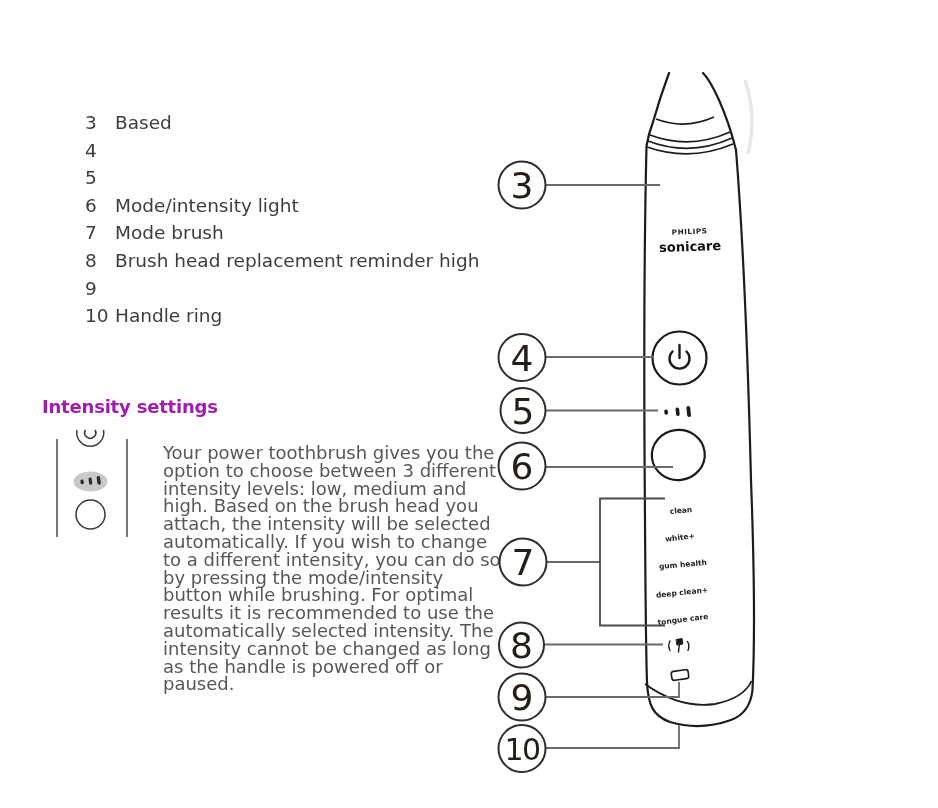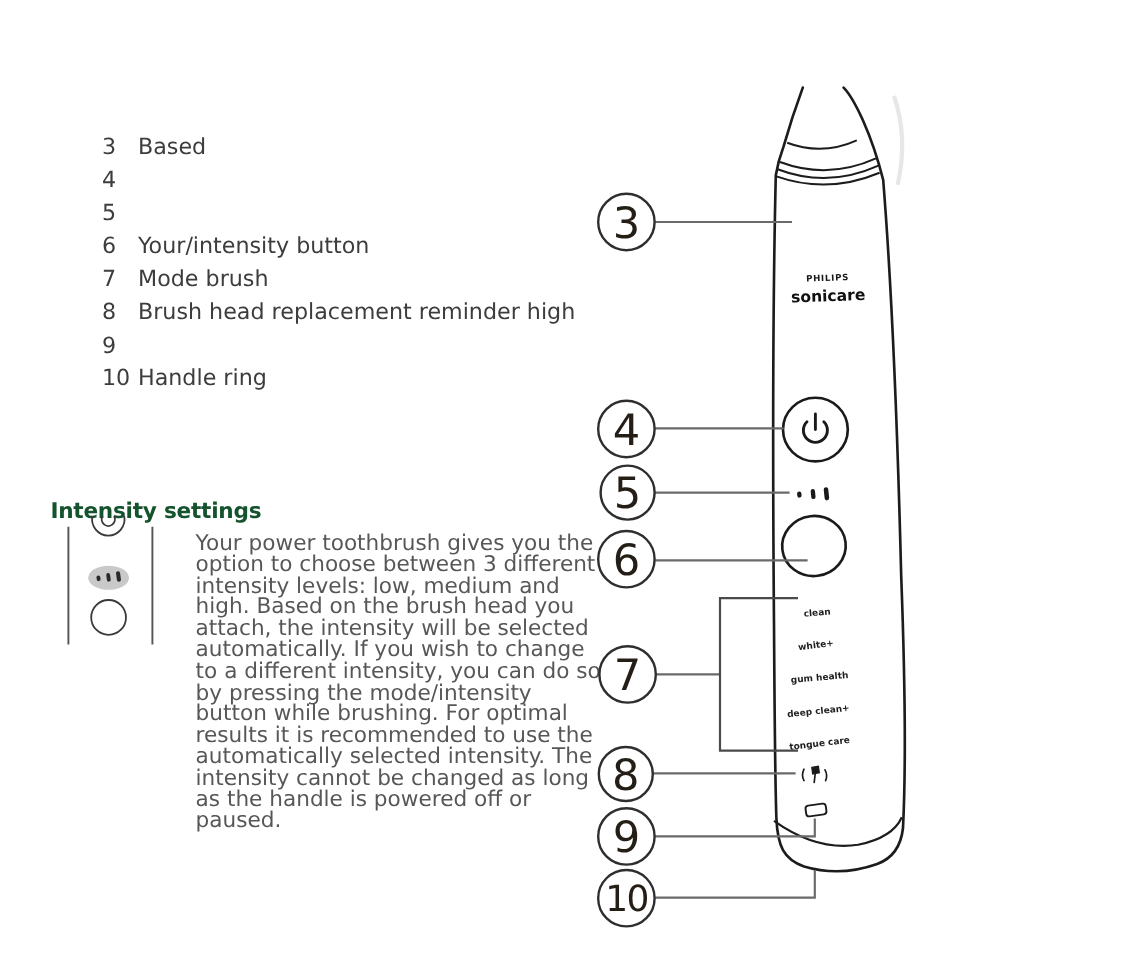--- a/index.html
+++ b/index.html
@@ -12,22 +12,22 @@
   }
   
   .parts-list{
     position:absolute;left:85px;top:109px;
     color:#3d3d3d;font-size:18.5px;line-height:27.6px;
   }
   .part-row{display:flex;}
   .part-num{width:30px;flex:none;}
   
   .intensity-heading{
-    position:absolute;left:42px;top:416px;
-    font-size:18px;font-weight:bold;color:#14532d;letter-spacing:-0.2px;text-align:right;
+    position:absolute;left:42px;top:396px;
+    font-size:18px;font-weight:bold;color:#a21caf;letter-spacing:-0.2px;text-align:right;
   }
   .intensity-figure{position:absolute;left:53px;top:425px;}
   .intensity-body{
     position:absolute;left:163px;top:444px;width:338px;
     font-size:18px;line-height:17.8px;color:#575757;
   }
   
   .diagram{position:absolute;left:490px;top:60px;}
   .diagram text{font-family:"DejaVu Sans",sans-serif;}
   .callout-num{fill:#241e16;}
@@ -44,21 +44,21 @@
       <span class="part-label">Based</span>
     </div>
     <div class="part-row">
       <span class="part-num">4</span>
     </div>
     <div class="part-row">
       <span class="part-num">5</span>
     </div>
     <div class="part-row">
       <span class="part-num">6</span>
-      <span class="part-label">Your/intensity button</span>
+      <span class="part-label">Mode/intensity light</span>
     </div>
     <div class="part-row">
       <span class="part-num">7</span>
       <span class="part-label">Mode brush</span>
     </div>
     <div class="part-row">
       <span class="part-num">8</span>
       <span class="part-label">Brush head replacement reminder high</span>
     </div>
     <div class="part-row">

